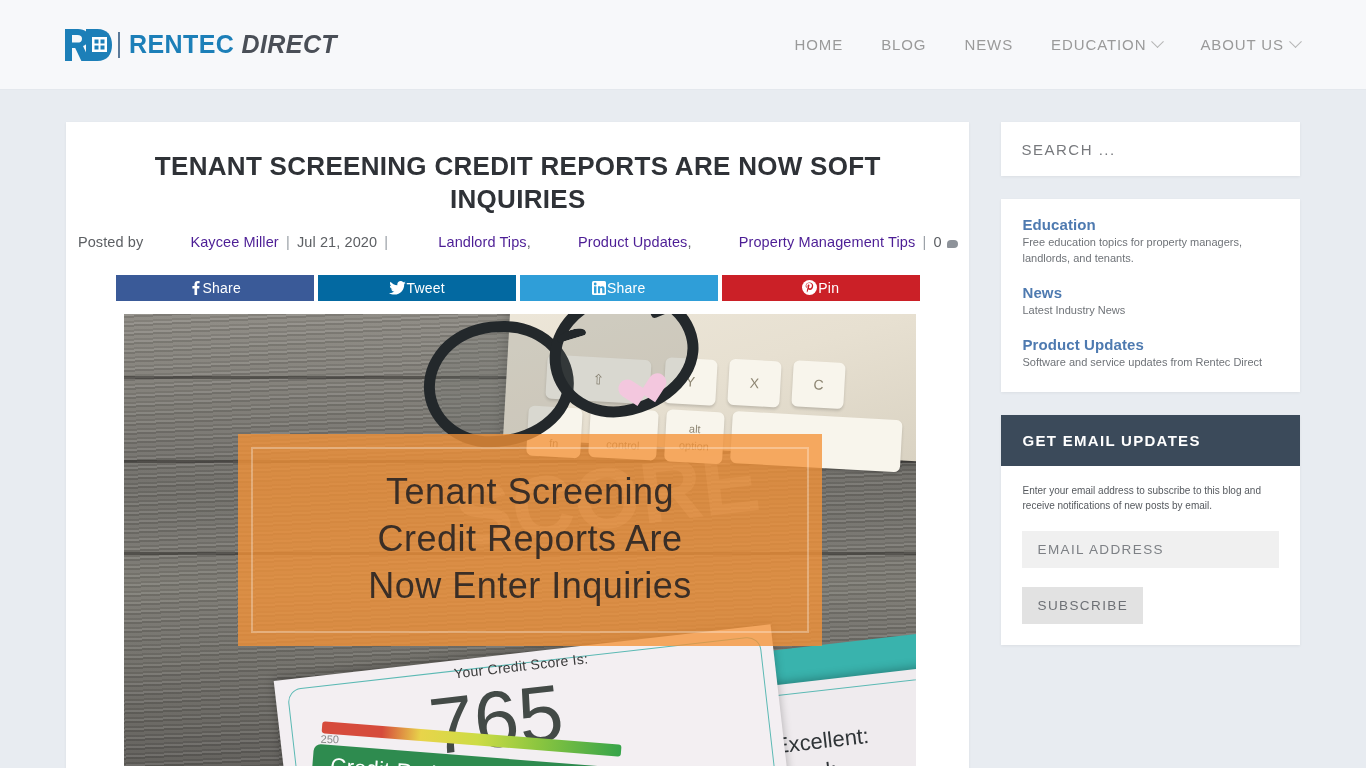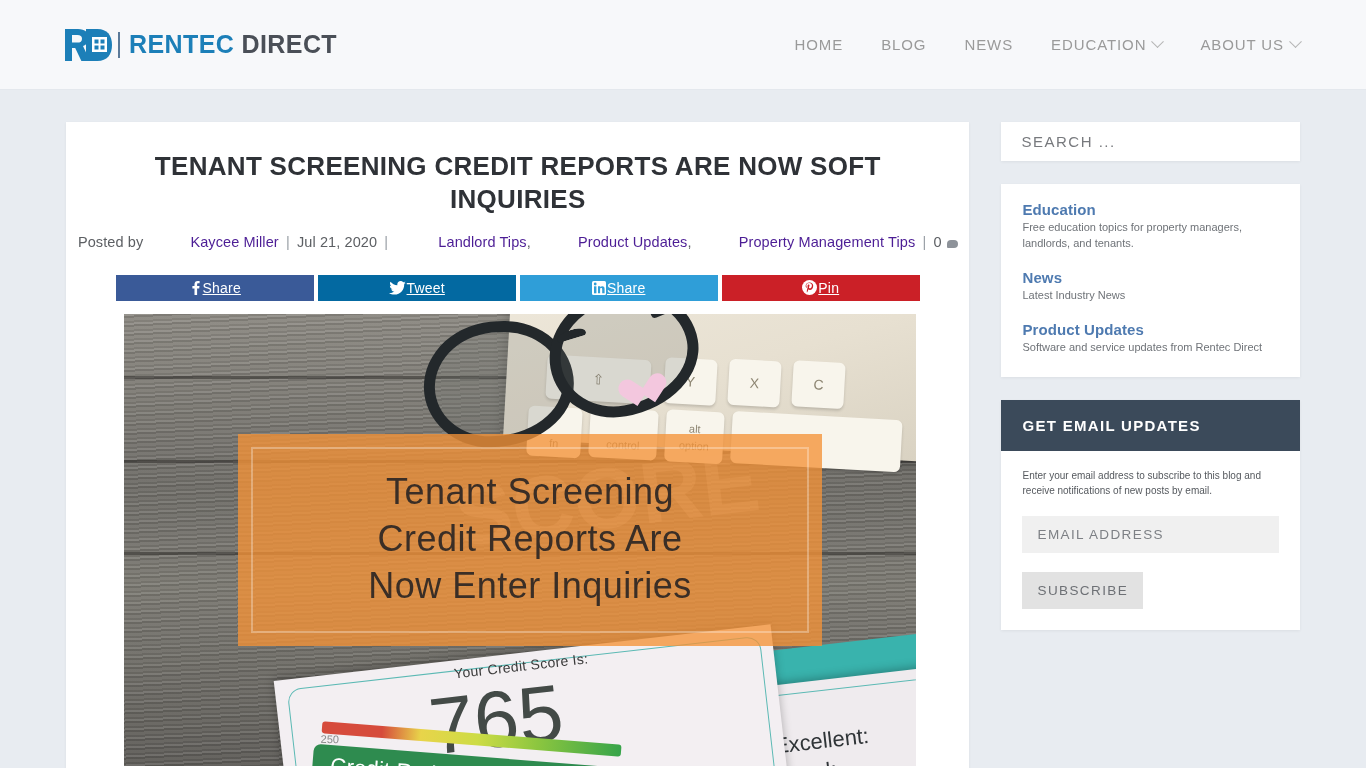--- a/index.html
+++ b/index.html
@@ -24,21 +24,21 @@
   .logo-wrap { display: flex; align-items: center; gap: 0px; }
   .logo-mark { width: 52px; height: 40px; flex: none; }
   .logo-divider {
     width: 2px; height: 26px; background: #5b7a99; margin: 0 9px 0 4px;
   }
   .logo-text {
     font-size: 25px; font-weight: 700; letter-spacing: 0.4px;
     white-space: nowrap;
   }
   .logo-text .lt-a { color: #1c7fb8; }
-  .logo-text .lt-b { color: #4a4f57; }
+  .logo-text .lt-b { color: #4a4f57; font-style: italic; }
 
   .main-nav { display: flex; align-items: center; gap: 0; }
   .nav-item {
     display: flex; align-items: center; gap: 7px;
     padding: 0 19px;
     font-size: 15px;
     letter-spacing: 0.9px;
     color: #9a9a9a;
     text-transform: uppercase;
     cursor: pointer;
@@ -102,21 +102,20 @@
   }
   .share-btn {
     height: 26px;
     width: 198px;
     display: flex; align-items: center; justify-content: center;
     gap: 1px;
     color: #fff;
     font-size: 14px;
     letter-spacing: .2px;
     cursor: pointer;
-    text-decoration: underline;
   }
   .share-btn svg { display:block; }
   .sb-fb { background: #3a5a98; }
   .sb-tw { background: #0369a1; }
   .sb-li { background: #2f9ed8; }
   .sb-pi { background: #cb2027; }
 
   
   .featured {
     position: relative;
@@ -283,21 +282,21 @@
   .wm {
     position: absolute; left: 330px; top: 135px;
     font-size: 86px; color: rgba(255,255,255,.22);
     transform: rotate(-7deg); font-weight: 700; pointer-events:none;
   }
 
   
   .sidebar { width: 300px; display: flex; flex-direction: column; gap: 23px; }
   .widget { background: #fff; box-shadow: 0 1px 3px rgba(0,0,0,.06); }
   .search-box {
-    height: 39px; display: flex; align-items: center; padding: 0 20px;
+    height: 54px; display: flex; align-items: center; padding: 0 20px;
     background: #fff; box-shadow: 0 1px 3px rgba(0,0,0,.06);
   }
   .search-input {
     border: 0; outline: none; width: 100%;
     font-size: 15px; letter-spacing: 1.5px;
     color: #6e7277; text-transform: uppercase;
     font-family: "Liberation Sans", sans-serif;
     background: transparent;
   }
   .search-input::placeholder { color: #77797d; }

